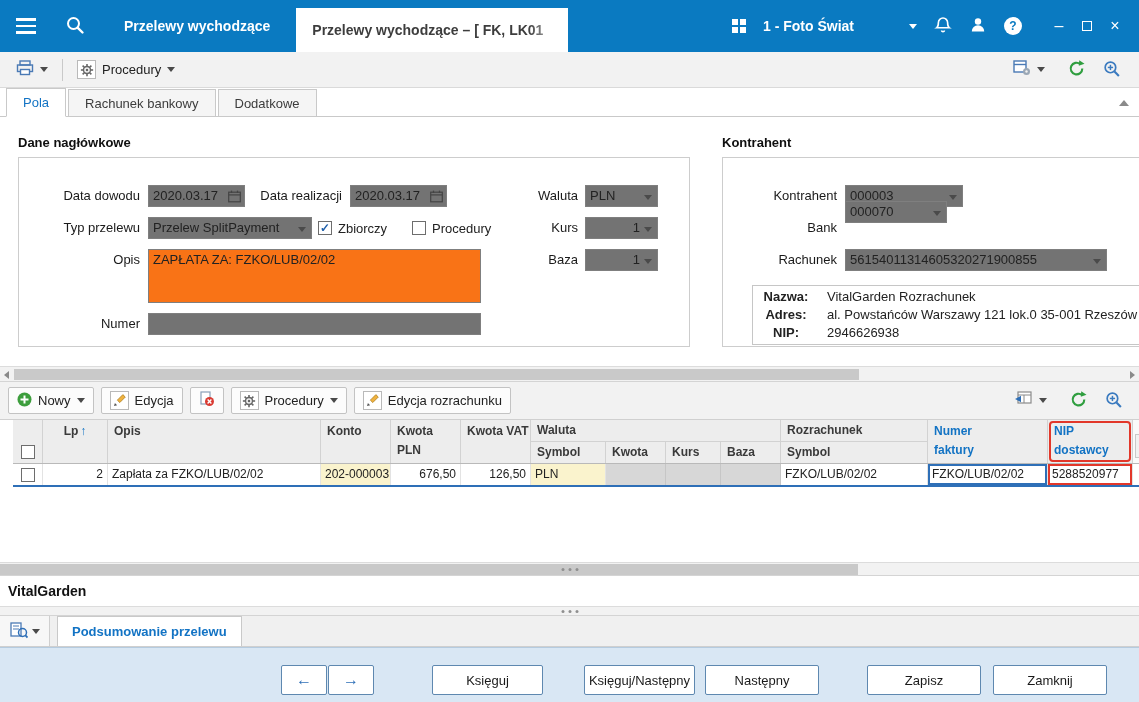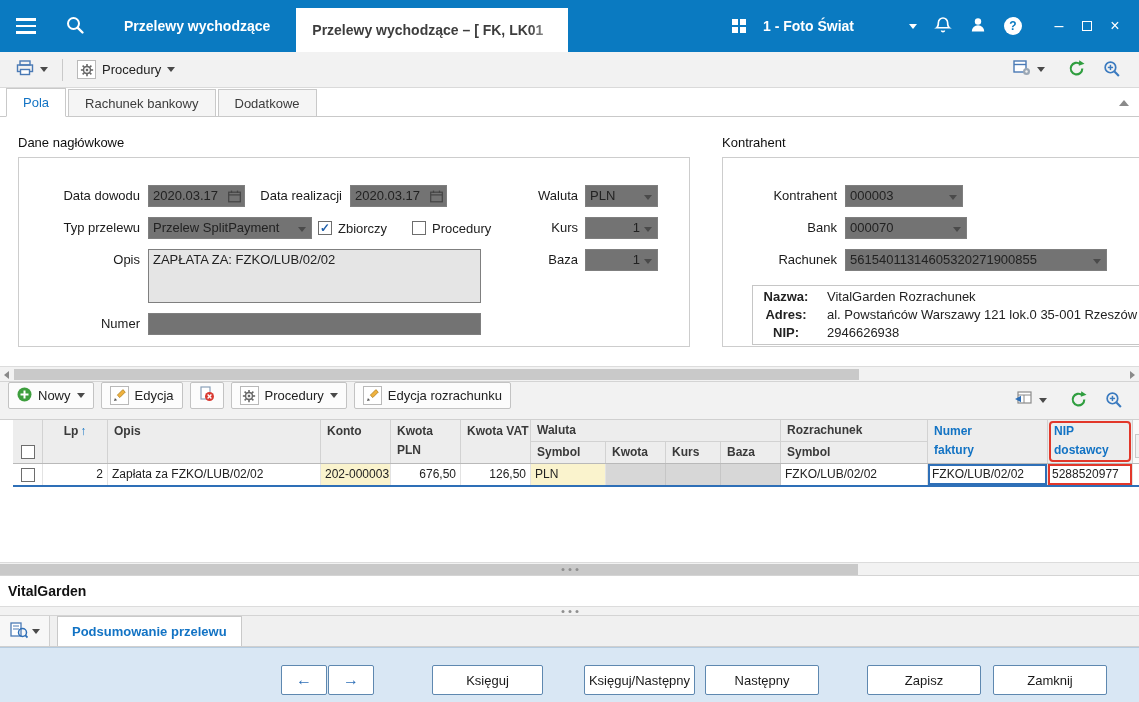--- a/index.html
+++ b/index.html
@@ -37,50 +37,50 @@
 
   
   .tabstrip{position:absolute;top:88px;left:0;width:1139px;height:29px;background:#fff;border-bottom:1px solid #c9c9c9;display:flex;align-items:flex-end;padding-left:6px}
   .tab{height:27px;padding:0 16px;display:flex;align-items:center;border:1px solid #c9c9c9;border-bottom:none;background:#f5f5f5;color:#3c3c3c;margin-right:2px;font-size:13px;white-space:nowrap}
   .tab.active{background:#fff;color:#1273c4;height:29px;margin-bottom:-1px;border-bottom:1px solid #fff}
   .collapse-up{position:absolute;right:8px;bottom:7px;width:14px;height:12px;display:flex;align-items:center;justify-content:center}
   .tri-up{width:0;height:0;border-left:5px solid transparent;border-right:5px solid transparent;border-bottom:6px solid #8a8a8a}
 
   
   .formarea{position:absolute;top:117px;left:0;width:1139px;height:249px;background:#fff}
-  .group-title{position:absolute;font-weight:normal;font-size:13px;color:#0f0f0f;white-space:nowrap}
+  .group-title{position:absolute;font-weight:bold;font-size:13px;color:#0f0f0f;white-space:nowrap}
   .groupbox{position:absolute;border:1px solid #cdcdcd}
   .flabel{position:absolute;height:22px;line-height:22px;text-align:right;color:#1a1a1a;white-space:nowrap}
   .finput,.fselect{position:absolute;height:22px;border:1px solid #7f7f7f;background:#737373}
   .fval{display:block;height:20px;line-height:20px;padding:0 4px;white-space:nowrap;overflow:hidden}
   .fselect .fval{padding-right:17px}
   .fselect .caret{position:absolute;right:5px;top:9px}
   .fselect.num .fval{text-align:right}
   .finput.date .fval{padding-right:20px}
   .cal{position:absolute;right:3px;top:4px}
-  .ftext{position:absolute;border:1px solid #7f7f7f;background:#e5e5e5;padding:2px 4px;line-height:16px}
+  .ftext{position:absolute;border:1px solid #7f7f7f;background:#f97316;padding:2px 4px;line-height:16px}
   .cbwrap{position:absolute;display:flex;align-items:center;gap:6px;height:18px;white-space:nowrap}
   .cbbox{width:14px;height:14px;border:1px solid #6d6d6d;background:#fff;display:inline-flex;align-items:center;justify-content:center;flex-shrink:0}
   .cbcheck{color:#1f5faa;font-weight:bold;font-size:12px;line-height:12px}
   .infobox{position:absolute;border:1px solid #c6c6c6;padding:2px 0;overflow:hidden}
   .irow{display:flex;line-height:18px;white-space:nowrap}
   .ilab{width:66px;text-align:center;font-weight:bold;flex-shrink:0}
   .ival{margin-left:8px}
 
   
   .hband{position:absolute;left:0;width:1139px;background:#f2f2f2;border-top:1px solid #dcdcdc;border-bottom:1px solid #d4d4d4}
   .hband .thumb{position:absolute;background:#c9c9c9}
   .sarrow{position:absolute;top:4px;width:0;height:0;border-top:4px solid transparent;border-bottom:4px solid transparent}
   .sarrow.l{left:4px;border-right:5px solid #8a8a8a}
   .sarrow.r{right:4px;border-left:5px solid #8a8a8a}
   .dots{position:absolute;left:50%;transform:translateX(-50%);display:flex;gap:4px}
   .dots span{width:3px;height:3px;background:#8f8f8f;border-radius:50%}
 
   
-  .gridbar{position:absolute;top:382px;left:0;width:1139px;height:38px;background:#f2f2f2;border-bottom:1px solid #d0d0d0;display:flex;padding:0 8px}
+  .gridbar{position:absolute;top:382px;left:0;width:1139px;height:38px;background:#f2f2f2;border-bottom:1px solid #d0d0d0;display:flex;align-items:center;padding:0 8px}
   .gbtn{display:flex;align-items:center;gap:6px;height:27px;padding:0 8px;border:1px solid #c3c3c3;background:#fcfcfc;border-radius:2px;margin-right:7px;white-space:nowrap}
 
   
   .grid{position:absolute;top:420px;left:13px;width:1139px}
   .ghead{display:flex;height:44px;background:#ededed;border-bottom:1px solid #b9b9b9;font-weight:bold;font-size:12px;color:#3a3a3a}
   .gh{flex-shrink:0;border-right:1px solid #d2d2d2;position:relative;overflow:hidden}
   .gh.top{padding:2px 0 0 6px;line-height:19px}
   .gh.blue{color:#1273c4}
   .wrapnarrow{display:inline-block;width:58px;line-height:19px}
   .sort{color:#1273c4;margin-left:2px}
@@ -305,21 +305,21 @@
 
   <div class="group-title" style="left:722px;top:18px">Kontrahent</div>
   <div class="groupbox" style="left:722px;top:40px;width:430px;height:190px"></div>
 
   <span class="flabel" style="left:727px;top:68px;width:110px">Kontrahent</span>
   <div class="fselect" style="left:845px;top:68px;width:118px">
     <span class="fval">000003</span>
       <span class="caret"></span>
   </div>
   <span class="flabel" style="left:727px;top:100px;width:110px">Bank</span>
-  <div class="fselect" style="left:845px;top:100px;width:122px">
+  <div class="fselect" style="left:845px;top:84px;width:102px">
     <span class="fval">000070</span>
       <span class="caret"></span>
   </div>
   <span class="flabel" style="left:727px;top:132px;width:110px">Rachunek</span>
   <div class="fselect" style="left:845px;top:132px;width:262px">
     <span class="fval">56154011314605320271900855</span>
       <span class="caret"></span>
   </div>
 
   <div class="infobox" style="left:752px;top:168px;width:395px;height:60px">

